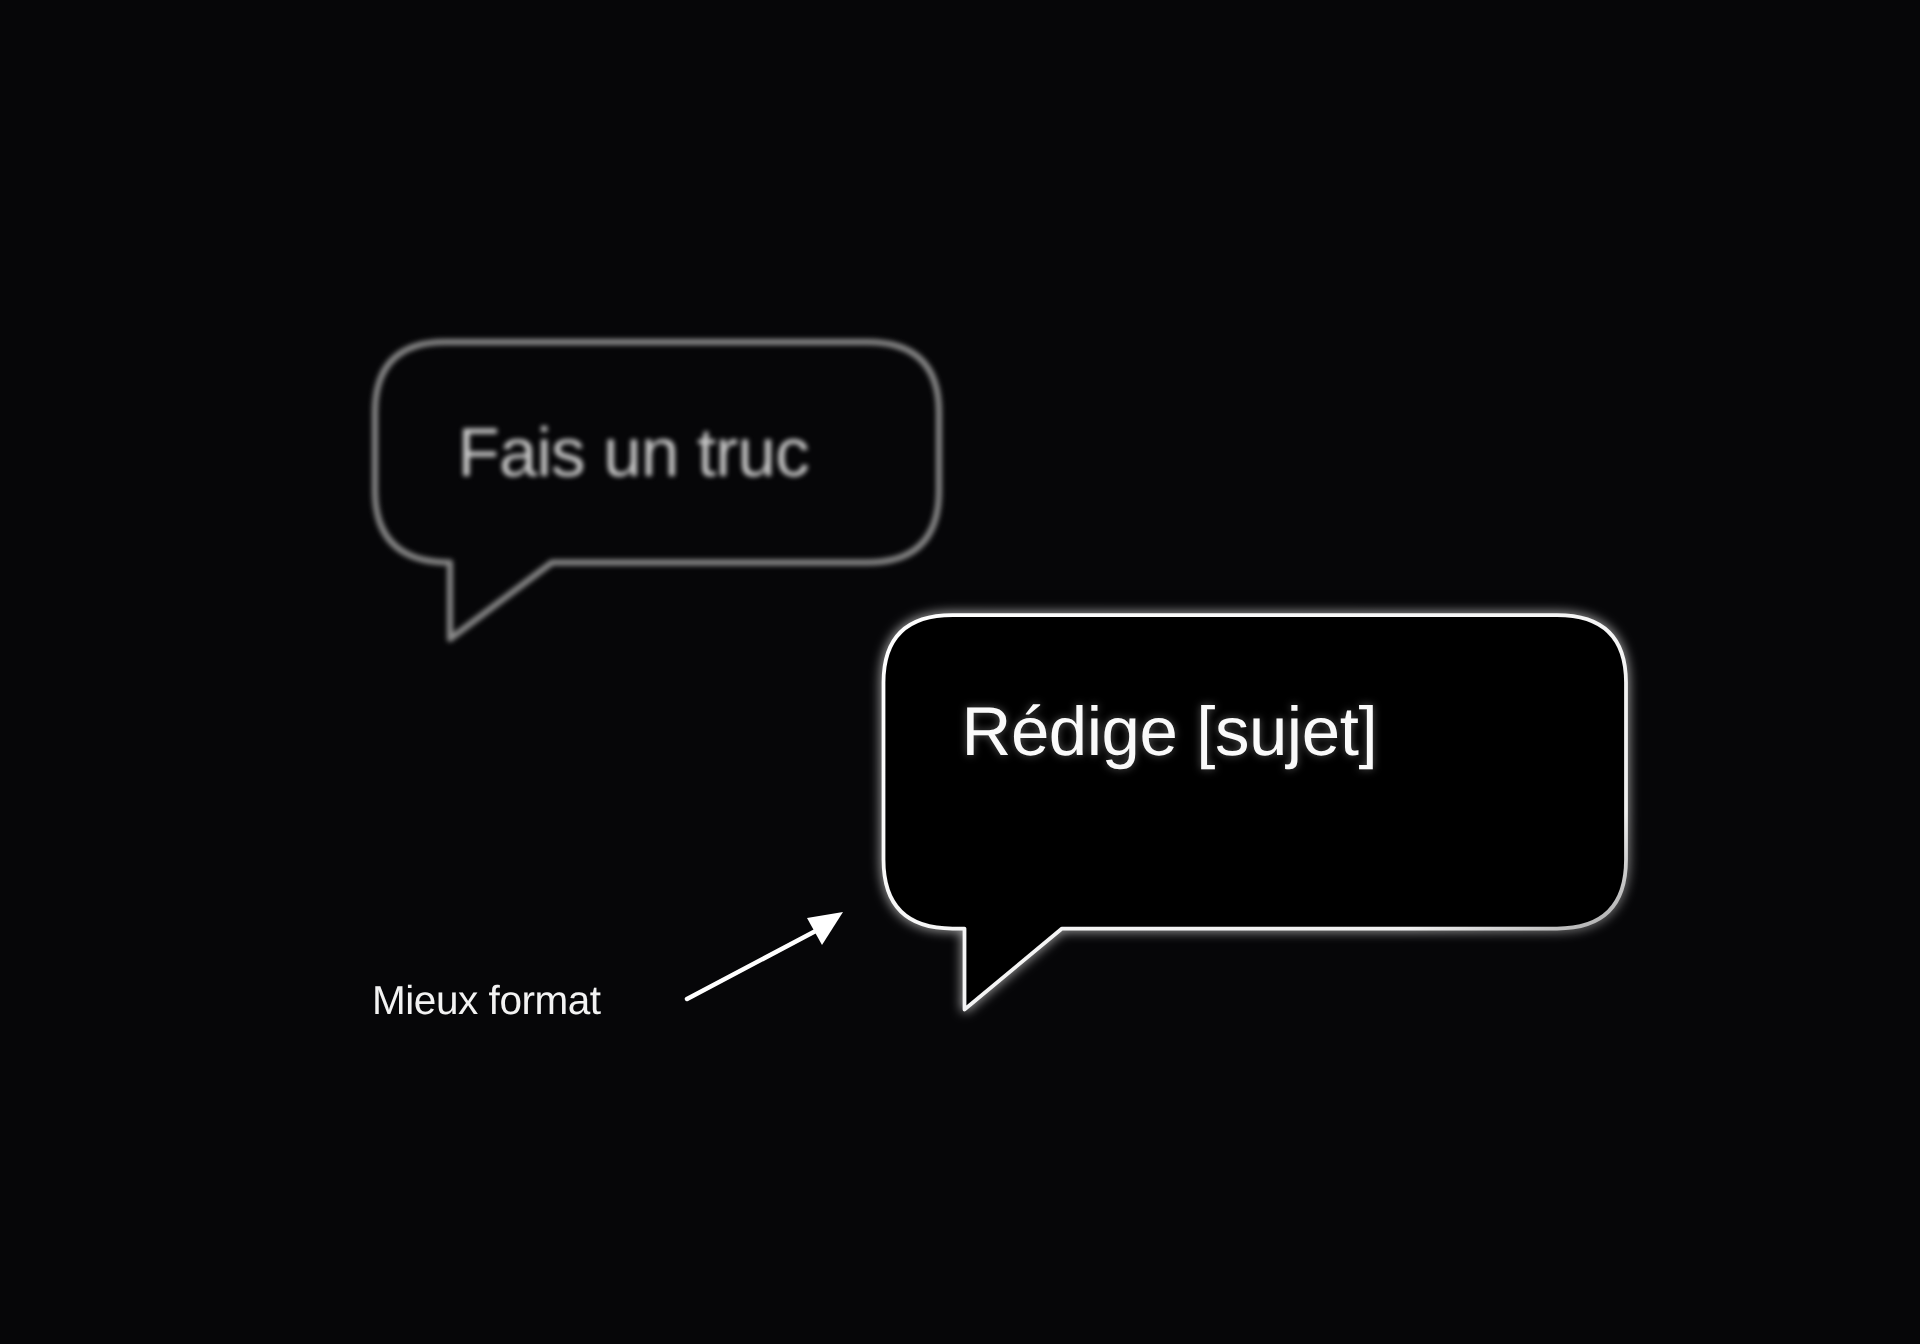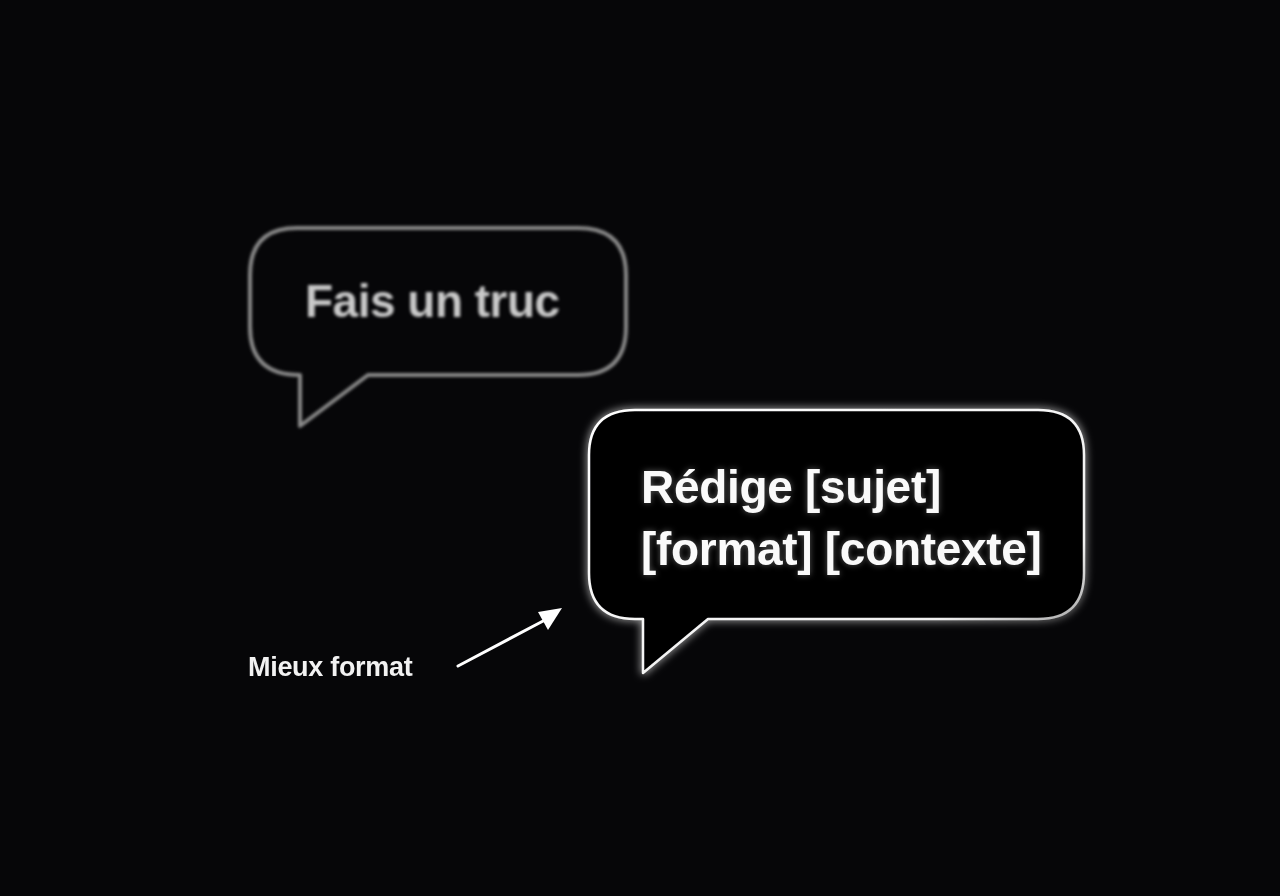--- a/index.html
+++ b/index.html
@@ -1,18 +1,18 @@
 <!DOCTYPE html>
 <html><head>
 <meta charset="utf-8">
 <style>
   html,body{margin:0;padding:0;}
   body{width:1280px;height:896px;background:#060608;position:relative;overflow:hidden;font-family:"Liberation Sans",sans-serif;}
   .svg-layer{position:absolute;left:0;top:0;}
-  .bubble-text{position:absolute;color:#fff;white-space:nowrap;font-weight:bold;}
+  .bubble-text{position:absolute;color:#fff;white-space:nowrap;}
   #vague-text{left:305px;top:274px;font-size:46px;color:#c9c9c9;filter:blur(1.6px);letter-spacing:-0.5px;}
   #precise-text{left:641px;top:456px;font-size:46px;line-height:62px;color:#fafafa;letter-spacing:-0.3px;text-shadow:0 0 6px rgba(255,255,255,0.35);}
   #annot{left:248px;top:652px;font-size:27px;color:#f2f2f2;letter-spacing:-0.3px;}
 </style>
 </head>
 <body>
 
 <svg class="svg-layer" width="1280" height="896" viewBox="0 0 1280 896">
   <defs>
     <filter id="blur1" x="-10%" y="-10%" width="120%" height="120%">
@@ -42,15 +42,14 @@
 
   <g>
     <line x1="458" y1="666" x2="545" y2="620" stroke="#ffffff" stroke-width="3" stroke-linecap="round"></line>
     <polygon points="562,608 538,612 548,630" fill="#ffffff"></polygon>
   </g>
 </svg>
 
 <div id="vague-text" class="bubble-text">Fais un truc</div>
 <div id="precise-text" class="bubble-text">
   <div>Rédige [sujet]</div>
-  <div>[format] [contexte]</div>
 </div>
 <div id="annot" class="bubble-text">Mieux format</div>
 
 </body></html>

